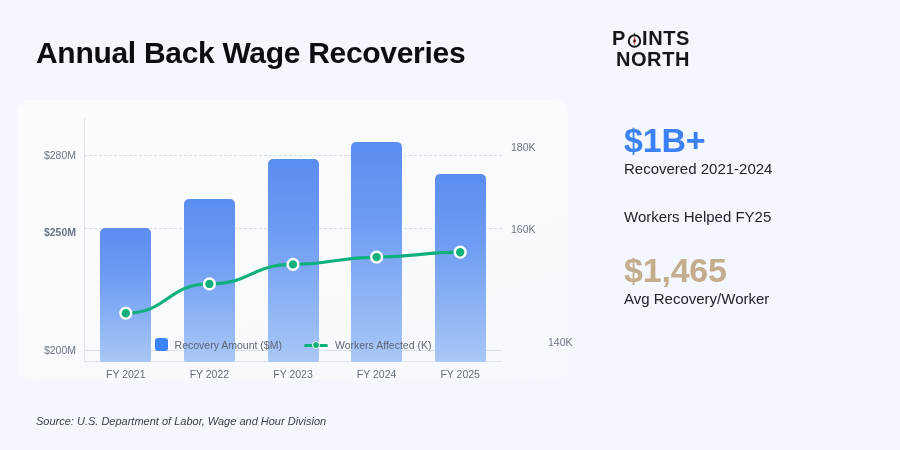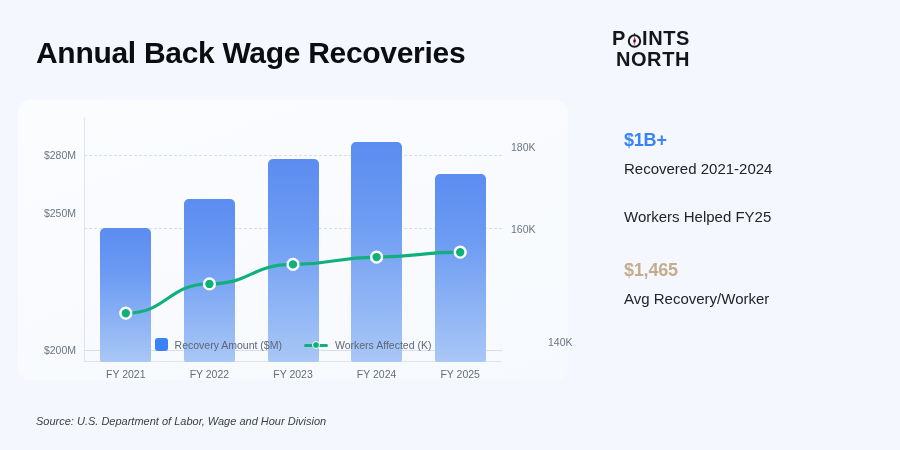--- a/index.html
+++ b/index.html
@@ -161,21 +161,21 @@
   }
 
   
   #stats {
     position: absolute;
     left: 624px; top: 124px;
     width: 260px;
   }
   .stat-block { margin-bottom: 26px; }
   .stat-value {
-    font-size: 18px;
+    font-size: 34px;
     font-weight: bold;
     line-height: 32px;
     letter-spacing: -0.2px;
     white-space: nowrap;
   }
   .stat-label {
     font-size: 15px;
     color: #21242b;
     line-height: 22px;
     margin-top: 2px;
@@ -222,21 +222,21 @@
   <div id="plot-area">
     <div class="axis-line-left"></div>
     <div class="axis-line-bottom"></div>
     <div id="gridlines">
         <div class="gridline" style="top: 231.8px; border-top-style: solid;"></div>
         <div class="gridline" style="top: 109.8px;"></div>
         <div class="gridline" style="top: 36.6px;"></div>
       </div>
     <div id="left-ticks">
         <div class="ytick-left" style="top: 231.8px;">$200M</div>
-        <div class="ytick-left" style="top: 95px;">$250M</div>
+        <div class="ytick-left" style="top: 114px; font-weight: bold;">$250M</div>
         <div class="ytick-left" style="top: 36.6px; text-align: right;">$280M</div>
       </div>
     <div id="right-ticks">
         <div class="ytick-right" style="top: 224.48px; margin-left: 46px;">140K</div>
         <div class="ytick-right" style="top: 111px;">160K</div>
         <div class="ytick-right" style="top: 29.28px;">180K</div>
       </div>
     <div id="bars">
         <div class="bar" style="left: 16.3px; top: 109.8px; height: 134.2px;"></div>
         <div class="bar" style="left: 99.9px; top: 80.52px; height: 163.48px;"></div>

